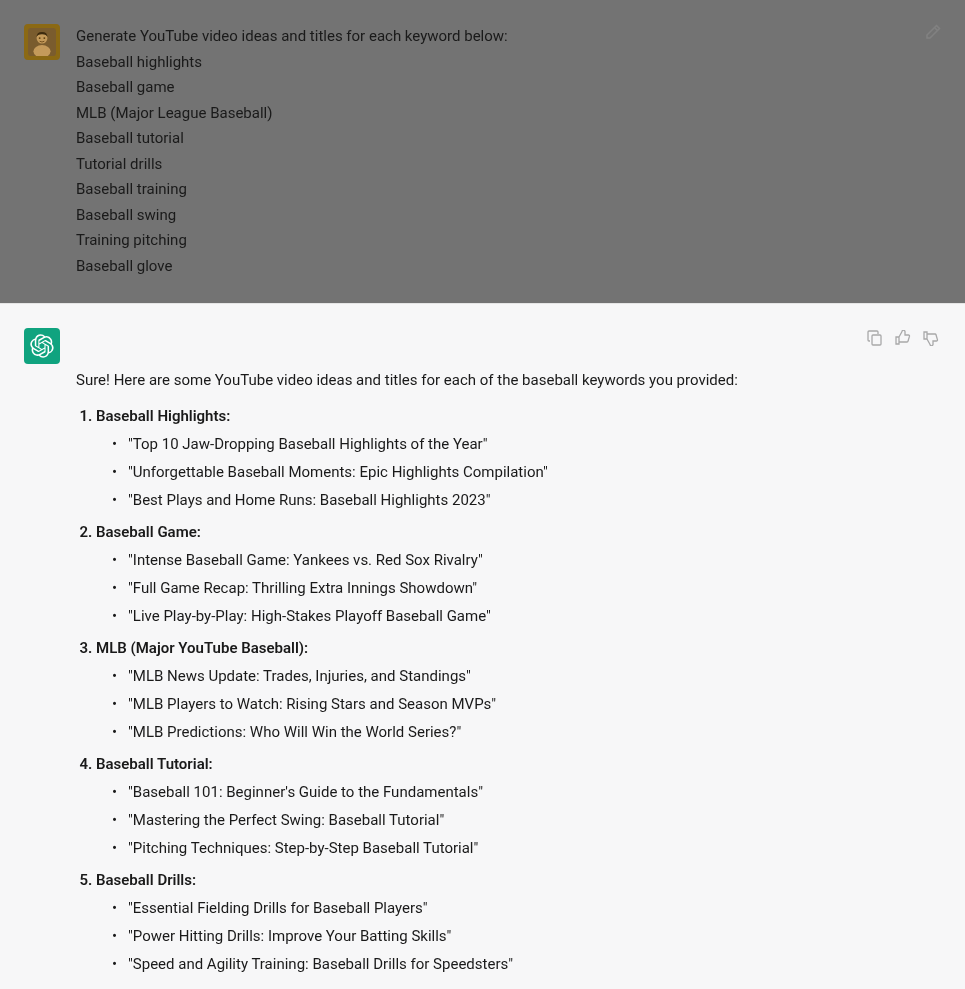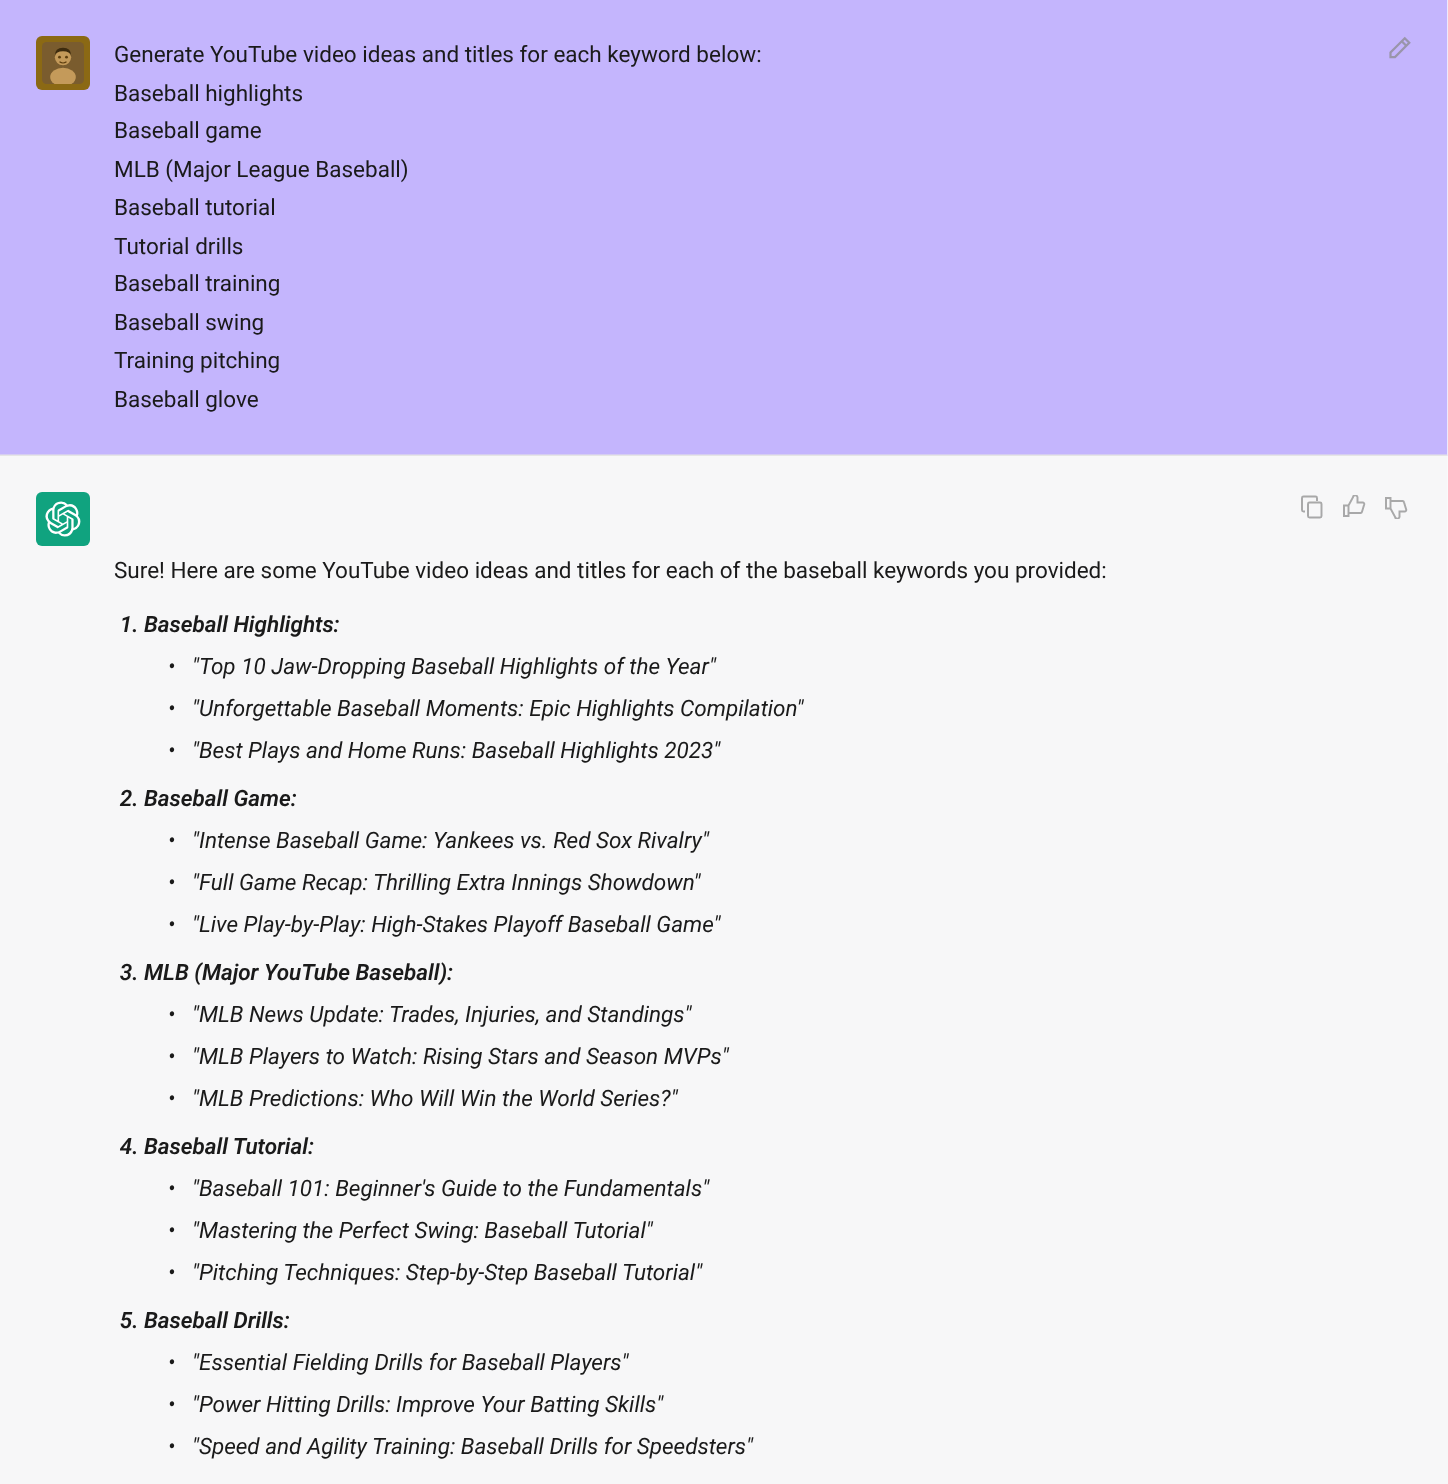--- a/index.html
+++ b/index.html
@@ -10,21 +10,21 @@
       color: #1a1a1a;
     }
 
     .chat-container {
       max-width: 965px;
       margin: 0 auto;
     }
 
     
     .message-user {
-      background: #c4b5fd;
+      background: #737373;
       padding: 24px 80px 24px 24px;
       display: flex;
       gap: 16px;
       align-items: flex-start;
       border-bottom: 1px solid #e5e5e5;
       position: relative;
     }
 
     .avatar {
       width: 36px;
@@ -89,21 +89,20 @@
       line-height: 1.6;
     }
 
     .ai-message-content p {
       margin-bottom: 12px;
       margin-top: 40px;
     }
 
     .ai-message-content ol {
       padding-left: 20px;
-      font-style: italic;
     }
 
     .ai-message-content ol li {
       margin-bottom: 8px;
       font-weight: 600;
     }
 
     .ai-message-content ul {
       list-style: none;
       padding-left: 16px;

